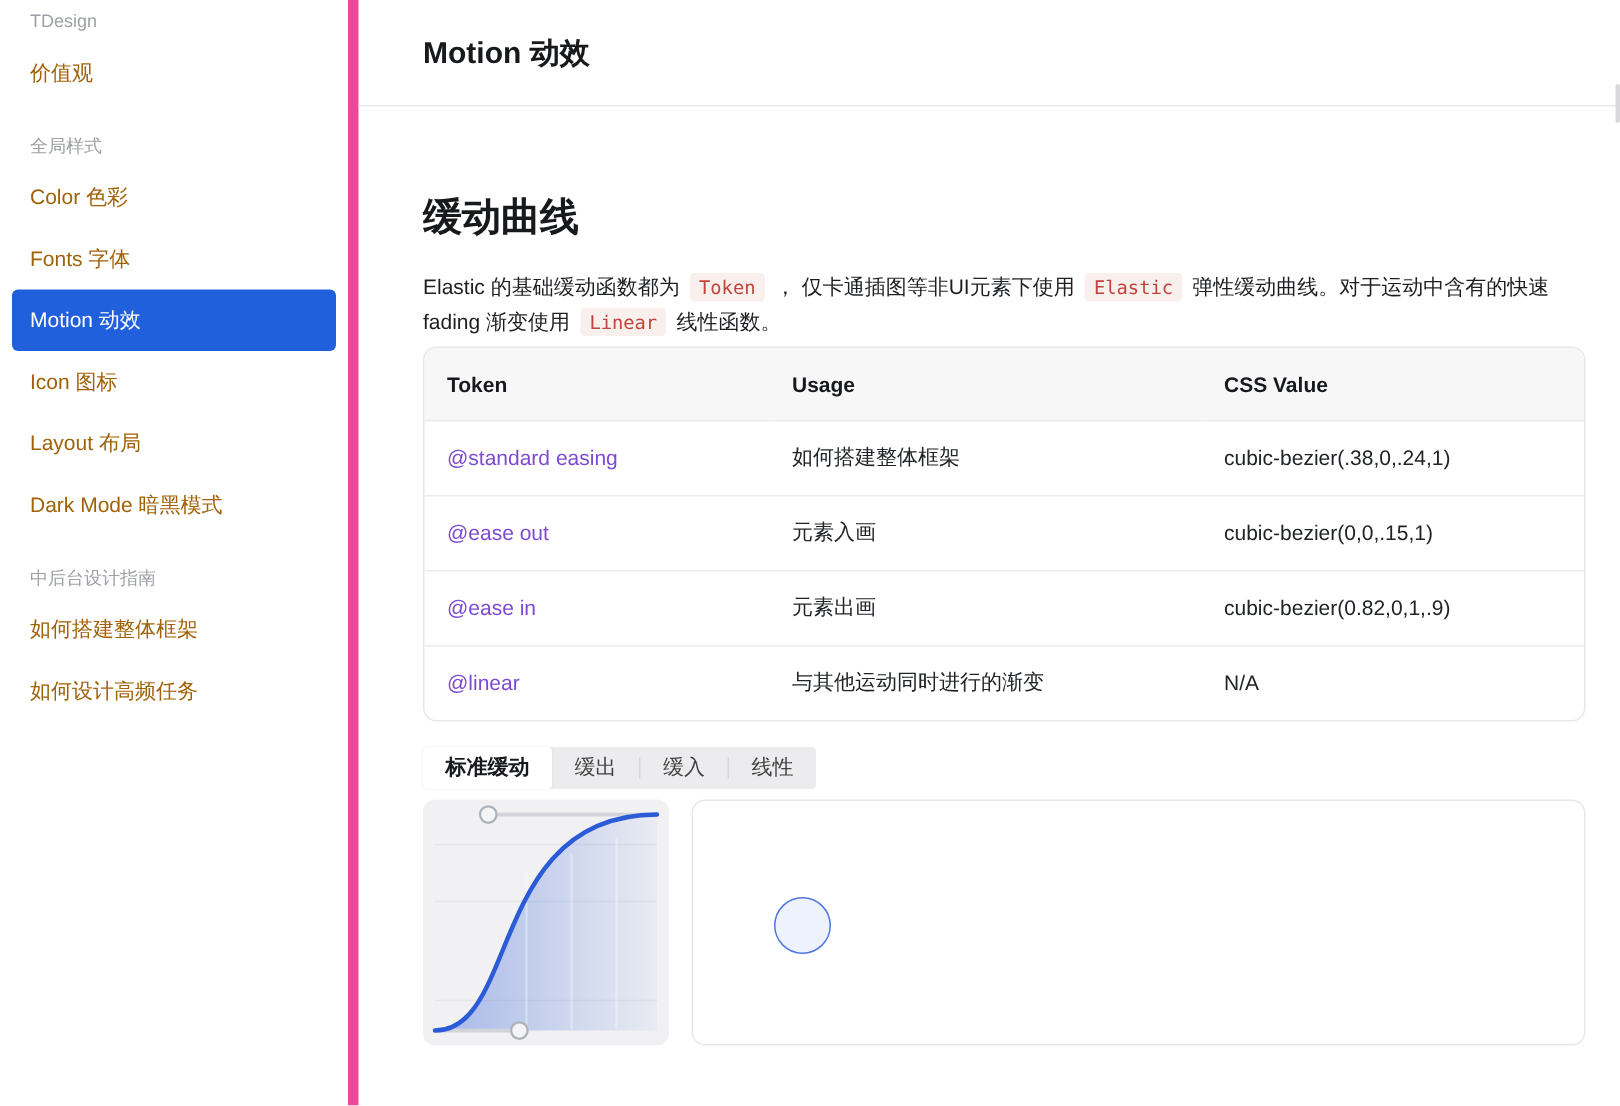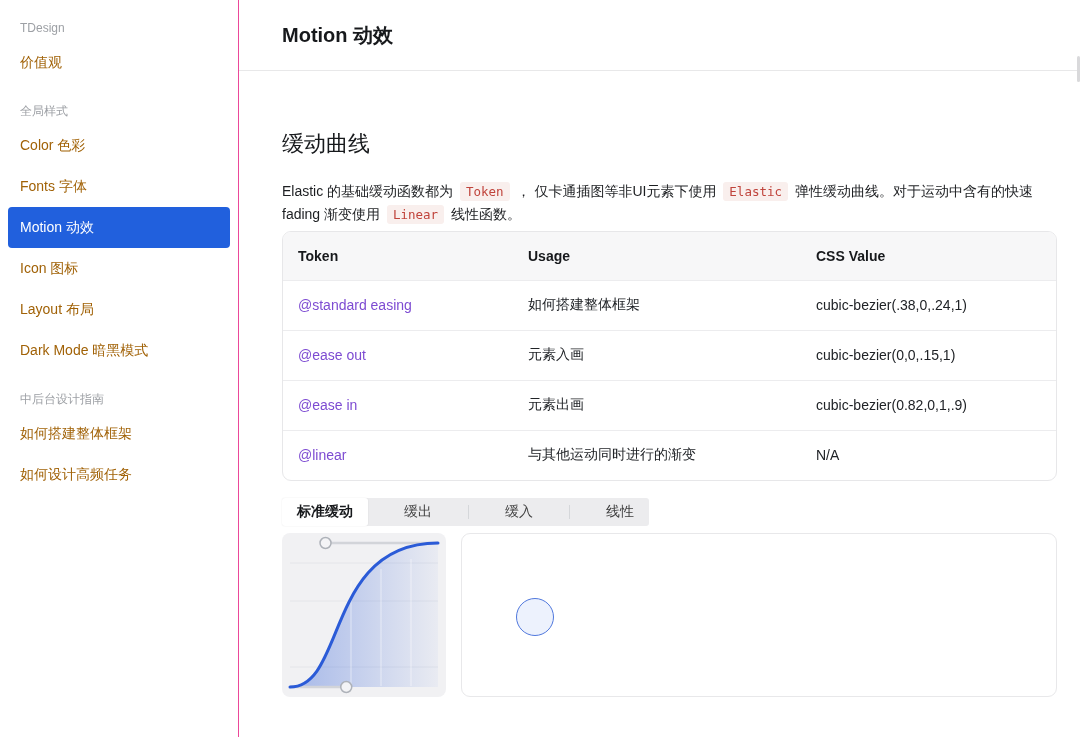--- a/index.html
+++ b/index.html
@@ -12,21 +12,21 @@
   *{box-sizing:border-box;}
   html,body{margin:0;padding:0;}
   body{
     width:1080px;height:737px;overflow:hidden;background:#fff;
     font-family:"Liberation Sans","DejaVu Sans",sans-serif;color:#1c1e21;
     display:flex;
   }
   
   .sidebar{
     width:239px;flex-shrink:0;height:737px;
-    border-right:1px solid #ec4899;padding-top:14px;
+    border-right:7px solid #ec4899;
   }
   .side-section + .side-section{margin-top:14px;text-align:center;}
   .side-header{
     height:28px;display:flex;align-items:center;
     padding:0 20px;font-size:12px;color:#9da0a5;
   }
   .side-item{
     height:41px;display:flex;align-items:center;
     margin:0 8px;padding:0 12px;border-radius:4px;
     font-size:14px;color:#a16207;cursor:pointer;
@@ -37,21 +37,21 @@
   .page-header{
     height:71px;border-bottom:1px solid #e8e8e9;
     display:flex;align-items:center;padding-left:43px;
   }
   .page-header h1{margin:0;font-size:20px;font-weight:700;color:#17191c;}
   .scroll-thumb{
     position:absolute;right:0;top:56px;width:3px;height:26px;
     background:#d9d9db;border-radius:2px;
   }
   .content{padding:0 23px 0 43px;}
-  .content h2{margin:57px 0 0;font-size:22px;line-height:32px;font-weight:400;color:#17191c;}
+  .content h2{margin:57px 0 0;font-size:26px;line-height:32px;font-weight:700;color:#17191c;}
   .intro{margin:20px 0 0;font-size:14px;line-height:23px;color:#1c1e21;max-width:774px;}
   .intro code{
     font-family:"DejaVu Sans Mono","Liberation Mono",monospace;
     font-size:12.5px;color:var(--code-text);background:var(--code-bg);
     padding:2px 6px;border-radius:3px;margin:0 3px;
   }
   
   .table-wrap{
     margin-top:5px;border:1px solid #e7e7e9;border-radius:9px;overflow:hidden;
   }
@@ -60,21 +60,21 @@
     background:#f7f7f8;text-align:left;font-weight:700;color:#17191c;
     height:48px;padding:0 15px;
   }
   tbody td{height:50px;padding:0 15px;border-top:1px solid #ececee;color:#202327;}
   th.col-token,td.col-token{width:230px;}
   th.col-usage,td.col-usage{width:288px;}
   td.col-token{color:var(--token-purple);font-weight:400;}
   
   .seg{
     margin-top:17px;display:inline-flex;align-items:center;
-    background:#ececee;border-radius:3px;height:28px;gap:21px;
+    background:#ececee;border-radius:3px;height:28px;
   }
   .seg-item{
     height:28px;display:flex;align-items:center;padding:0 15px;
     font-size:14px;color:#404040;cursor:pointer;white-space:nowrap;
   }
   .seg-item.active{
     background:#fff;border-radius:3px;color:#17191c;font-weight:600;
     box-shadow:0 0 0 1px rgba(0,0,0,0.02);
   }
   .seg-divider{width:1px;height:14px;background:#d5d7da;}

